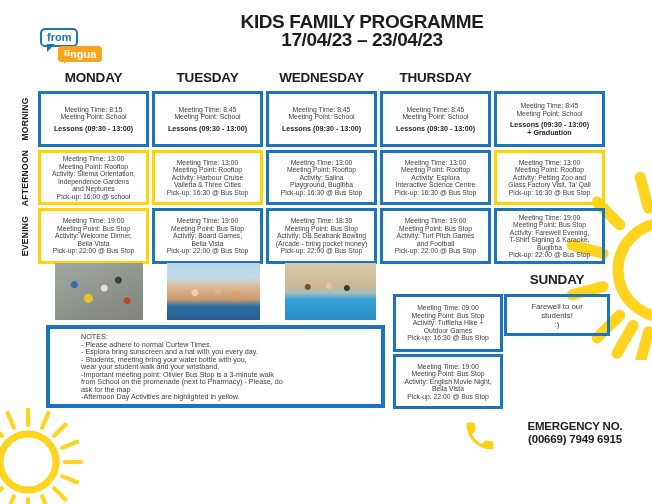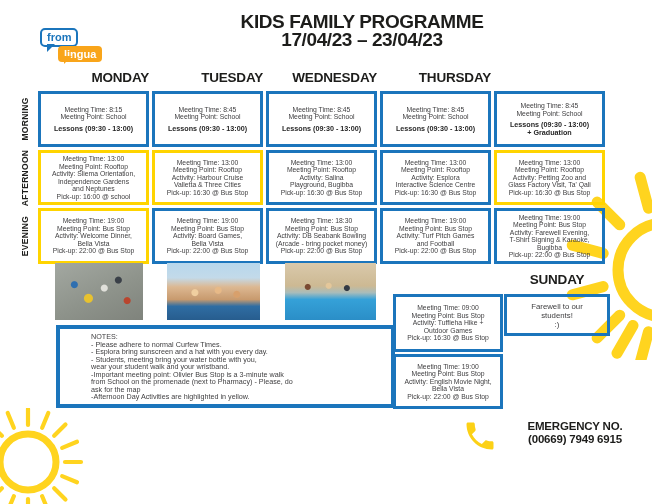--- a/index.html
+++ b/index.html
@@ -17,21 +17,21 @@
     background:var(--orange);color:#fff;font-weight:bold;font-size:11px;padding:1px 6px;line-height:14px;margin-top:6px;}
   .lingua-tail{position:absolute;left:24px;top:29px;width:0;height:0;
     border-top:8px solid var(--orange);border-right:8px solid transparent;}
 
   
   #title{left:234px;top:13px;width:256px;text-align:center;color:var(--ink);
     font-weight:bold;font-size:19px;line-height:18px;letter-spacing:-0.4px;}
 
   
   #weekdays{left:38px;top:70px;width:567px;display:grid;grid-template-columns:repeat(5,111px);gap:3px;}
-  .day-h{text-align:right;font-weight:bold;font-size:13.5px;color:var(--ink);letter-spacing:-0.2px;}
+  .day-h{text-align:center;font-weight:bold;font-size:13.5px;color:var(--ink);letter-spacing:-0.2px;}
 
   
   .tl{position:absolute;z-index:2;left:25px;transform:translate(-50%,-50%) rotate(-90deg);
       font-weight:bold;font-size:8.5px;color:var(--ink);letter-spacing:0.3px;white-space:nowrap;}
   #tl0{top:119px;} #tl1{top:178px;} #tl2{top:236px;}
 
   
   #schedule-grid{left:38px;top:91px;display:grid;grid-template-columns:repeat(5,111px);
     grid-template-rows:56px 55px 56px;gap:3px;}
   .cell{box-sizing:border-box;border:3px solid var(--blue);background:transparent;overflow:hidden;
@@ -56,21 +56,21 @@
     radial-gradient(circle at 55% 48%,#e7b987 0 3px,transparent 4px),
     radial-gradient(circle at 75% 55%,#d8a06c 0 3px,transparent 4px),
     linear-gradient(180deg,#b7d7ec 0%,#c3dae9 26%,#dcb892 42%,#c89a6e 64%,#2f6da3 76%,#275d8e 100%);}
   #photo-2{left:285px;width:91px;background:
     radial-gradient(circle at 25% 42%,#7a4a32 0 2.5px,transparent 3.5px),
     radial-gradient(circle at 48% 40%,#e4c79a 0 2.5px,transparent 3.5px),
     radial-gradient(circle at 68% 44%,#333a44 0 2.5px,transparent 3.5px),
     linear-gradient(180deg,#d9c9ab 0%,#cdb993 40%,#a9bcba 52%,#35a1d8 64%,#2b8ec7 100%);}
 
   
-  #notes-box{left:56px;top:325px;width:339px;height:83px;box-sizing:border-box;
+  #notes-box{left:46px;top:325px;width:339px;height:83px;box-sizing:border-box;
     border:4px solid var(--blue);background:transparent;padding:4px 6px 2px 31px;
     font-size:7.2px;line-height:7.5px;color:var(--body);}
   .notes-line{white-space:nowrap;}
 
   
   .wk-h{position:absolute;z-index:2;top:272px;text-align:center;font-weight:bold;
     font-size:13.5px;color:var(--ink);letter-spacing:-0.2px;}
   #sat-h{left:393px;width:110px;} #sun-h{left:504px;width:106px;}
   .wk-box{position:absolute;z-index:2;box-sizing:border-box;}
   #sat-box-0{left:393px;top:294px;width:110px;height:58px;}

